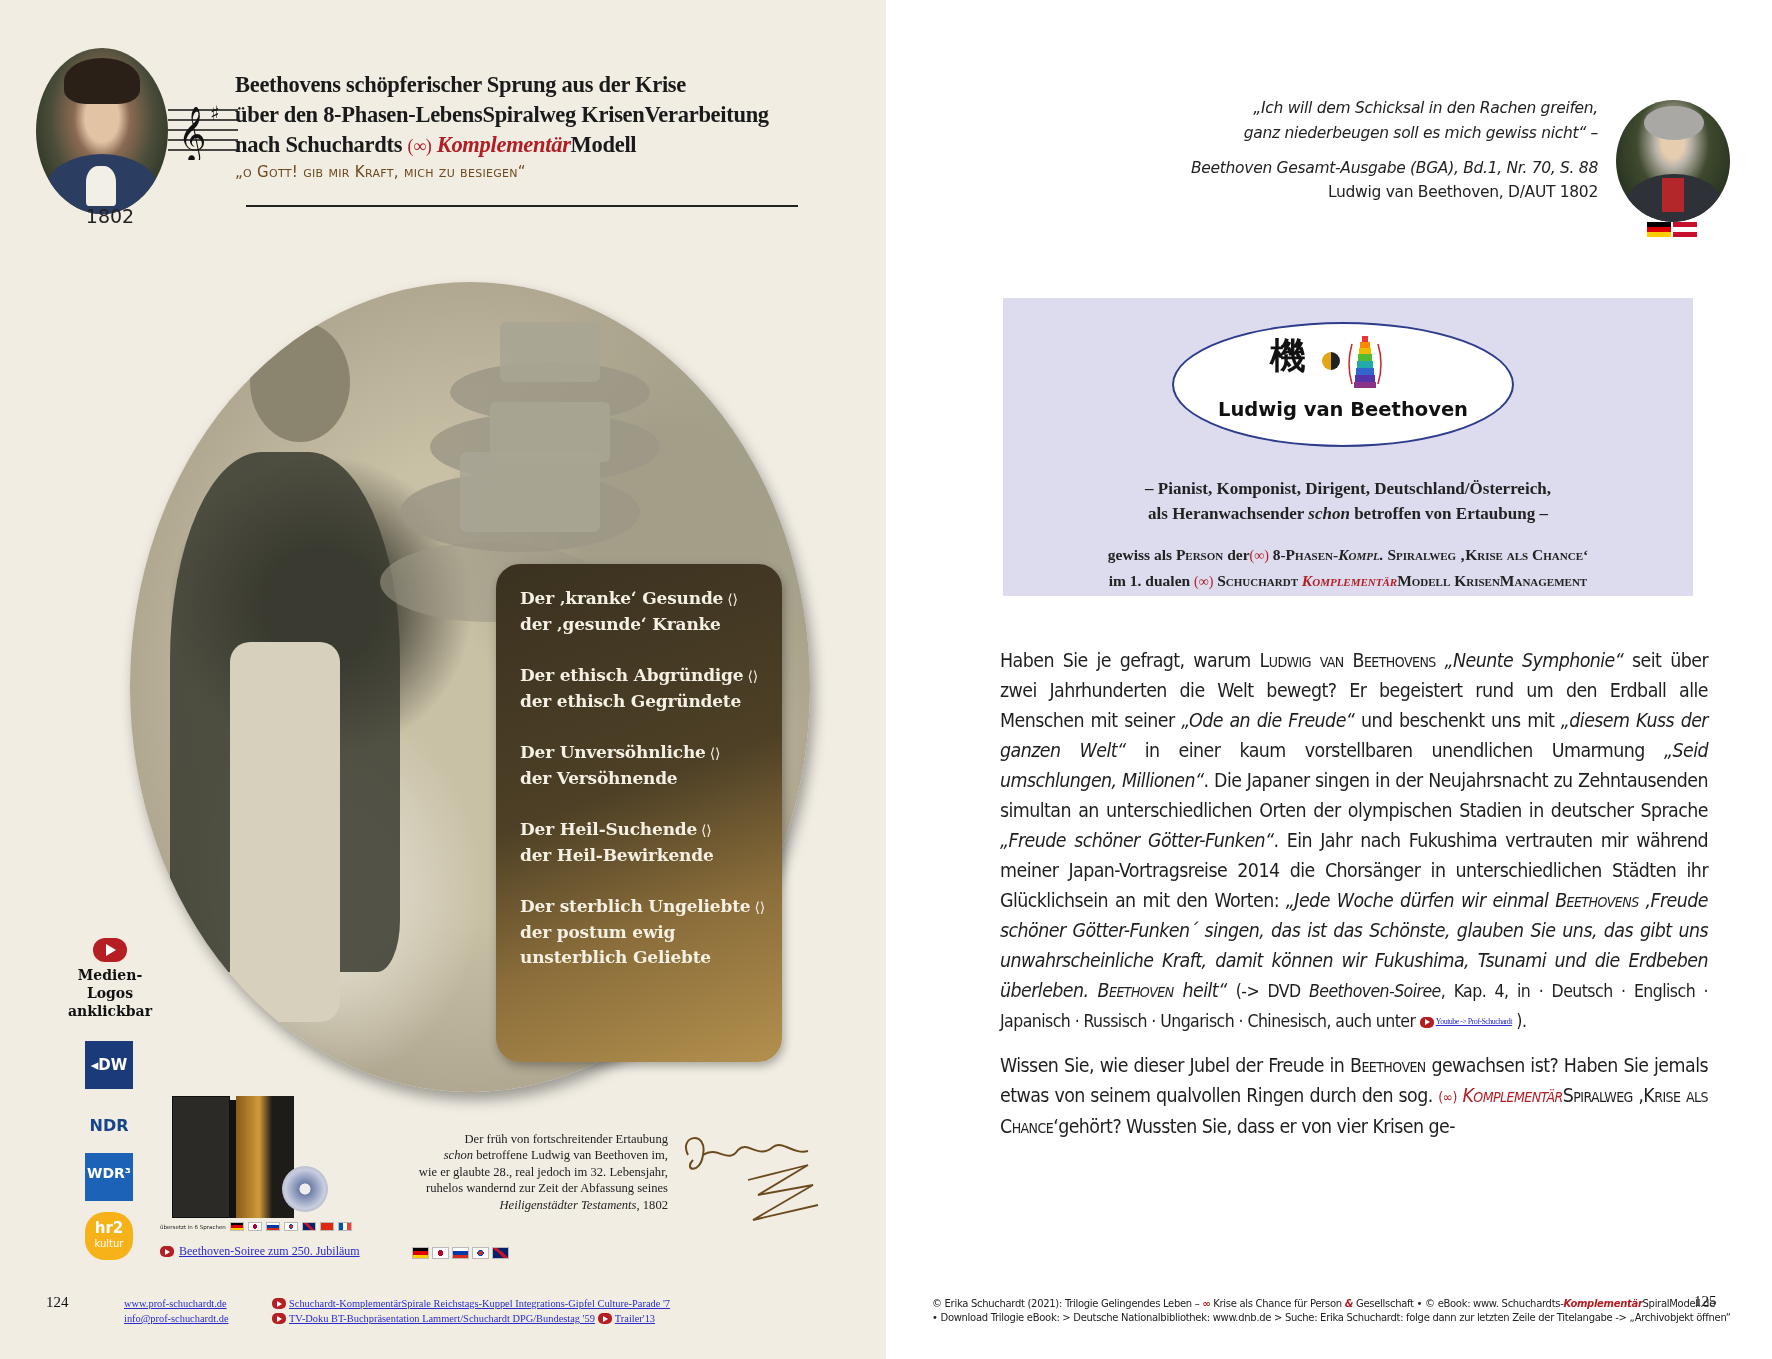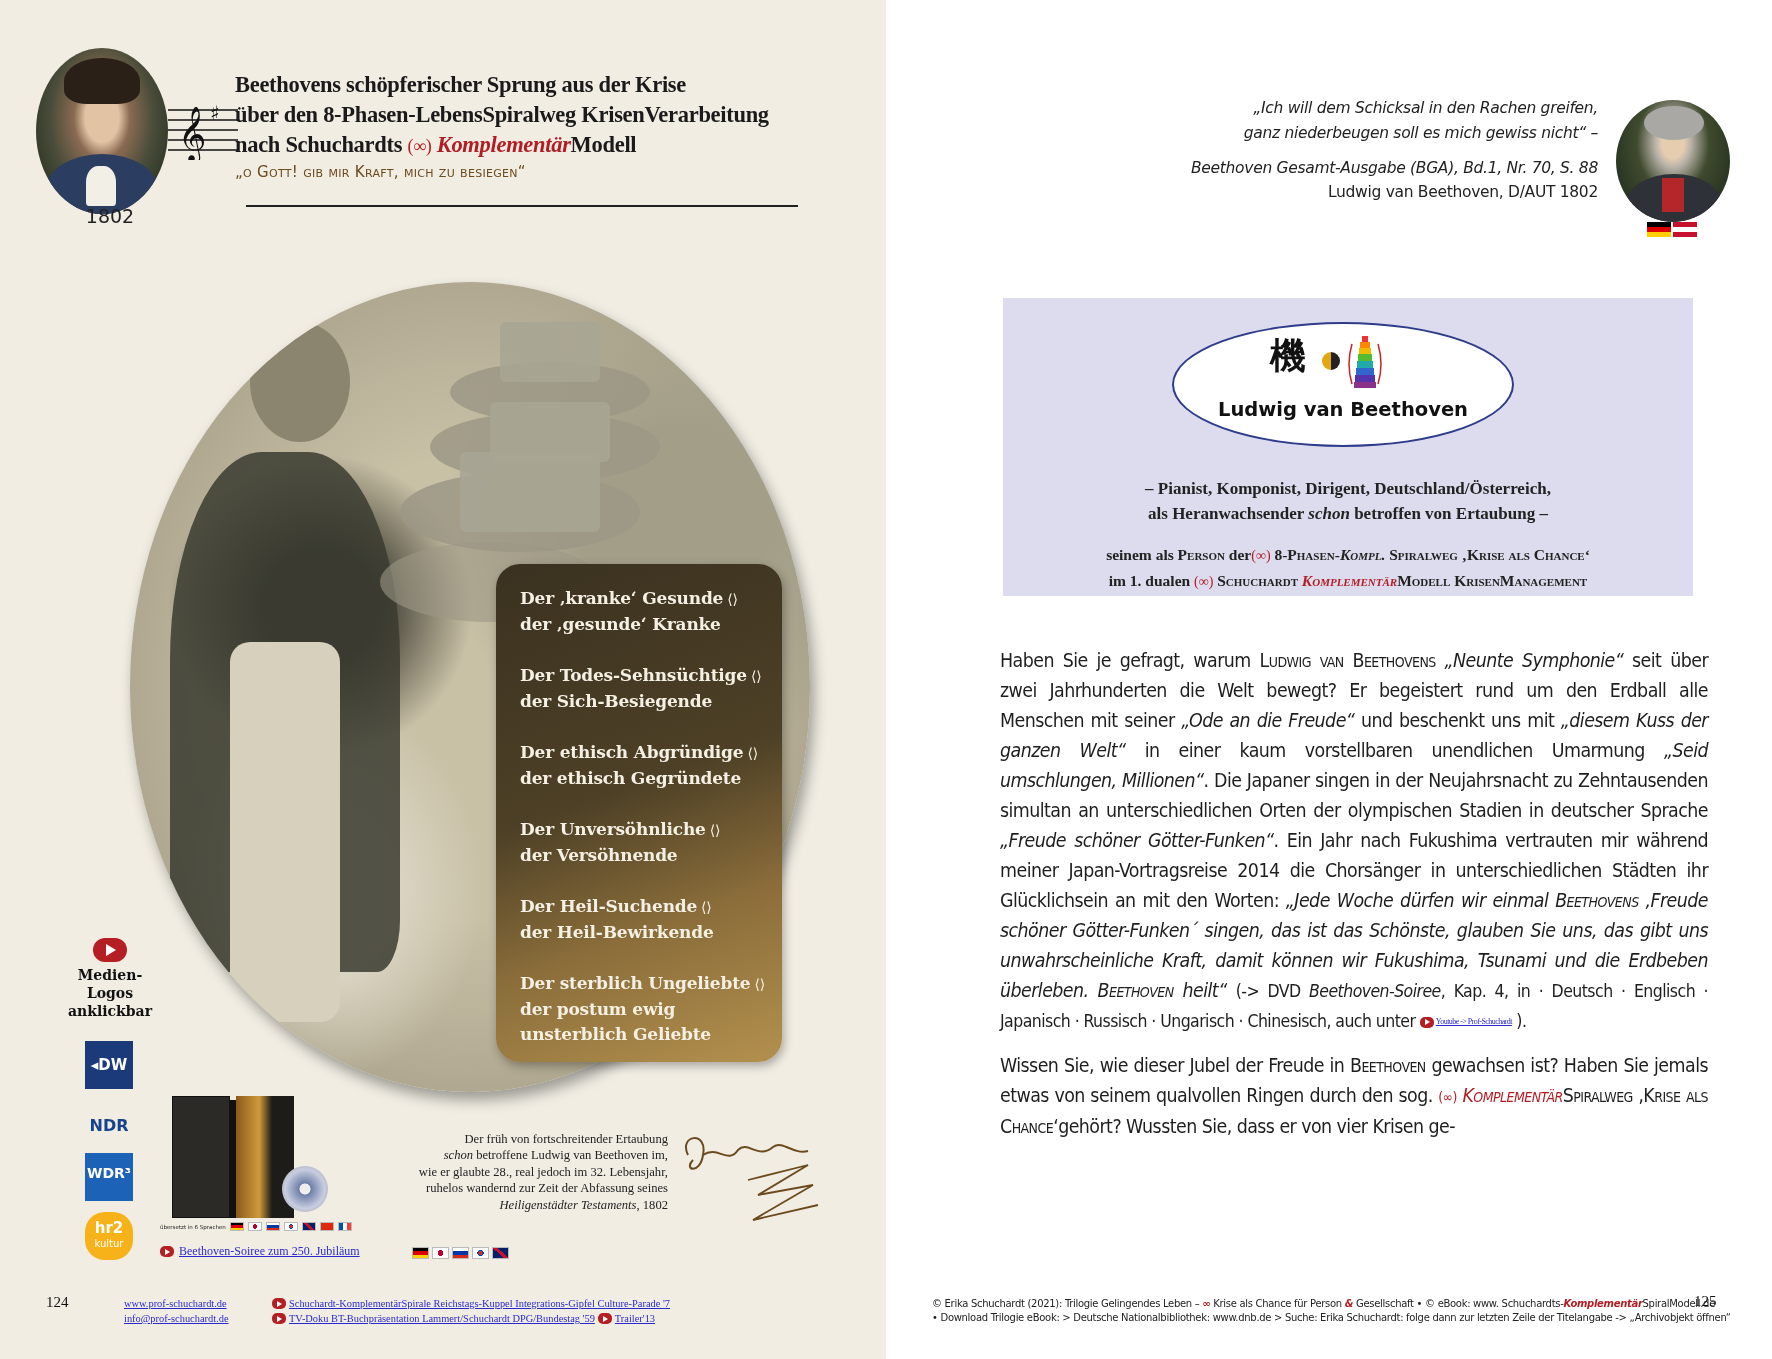--- a/index.html
+++ b/index.html
@@ -168,24 +168,20 @@
     <div class="hat-crown" style="left:360px;top:120px;width:120px;height:60px;"></div>
     <div class="hat" style="left:270px;top:190px;width:240px;height:80px;"></div>
     <div class="hat-crown" style="left:330px;top:170px;width:140px;height:80px;"></div>
     <div class="hat" style="left:250px;top:260px;width:220px;height:80px;opacity:0.6;"></div>
   </div>
 
   <div class="quality-box">
     <div class="pair">
       <div class="pair-line"><span>Der ‚kranke‘ Gesunde</span><span class="sep">⟨⟩</span></div>
       <div class="pair-line">der ‚gesunde‘ Kranke</div>
-    </div>
-    <div class="pair">
-      <div class="pair-line"><span>Der Todes-Sehnsüchtige</span><span class="sep">⟨⟩</span></div>
-      <div class="pair-line">der Sich-Besiegende</div>
     </div>
     <div class="pair">
       <div class="pair-line"><span>Der ethisch Abgründige</span><span class="sep">⟨⟩</span></div>
       <div class="pair-line">der ethisch Gegründete</div>
     </div>
     <div class="pair">
       <div class="pair-line"><span>Der Unversöhnliche</span><span class="sep">⟨⟩</span></div>
       <div class="pair-line">der Versöhnende</div>
     </div>
     <div class="pair">
@@ -310,21 +306,21 @@
       <path d="M4 10 Q -2 30 4 50 M30 10 Q 36 30 30 50" fill="none" stroke="#c22" stroke-width="1.5"></path>
     </svg>
     <div class="oval-name">Ludwig van Beethoven</div>
   </div>
   <div class="info-desc">
     <div>– Pianist, Komponist, Dirigent, Deutschland/Österreich,</div>
     <div><span>als Heranwachsender</span> <em>schon</em> <span>betroffen von Ertaubung –</span></div>
   </div>
   <div class="info-claim">
     <div>
-      <span>seinem als</span>
+      <span>gewiss als</span>
       <span class="sc">Person</span>
       <span>der</span><span class="inf">(∞)</span>
       <span class="sc">8-Phasen-</span><i class="sc">Kompl.</i>
       <span class="sc">Spiralweg ‚Krise als Chance‘</span>
     </div>
     <div>
       <span>im 1. dualen</span>
       <span class="inf">(∞)</span>
       <span class="sc">Schuchardt</span>
       <span class="sc red-italic">Komplementär</span><span class="sc">Modell KrisenManagement</span>

